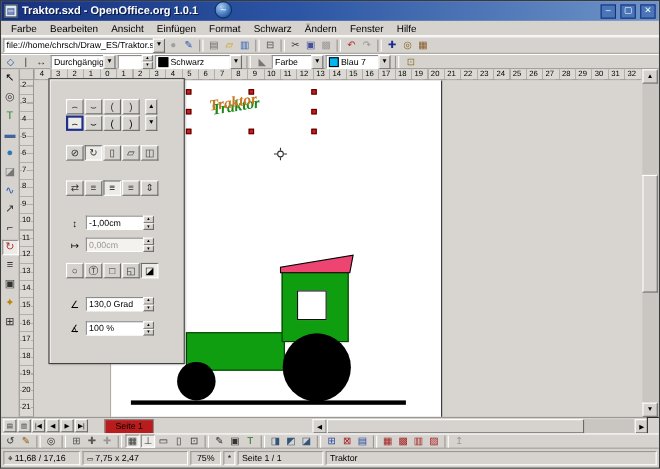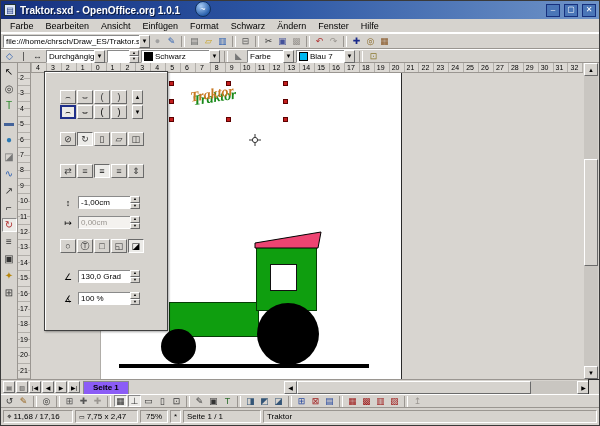--- a/index.html
+++ b/index.html
@@ -45,21 +45,21 @@
 .handle{position:absolute;width:5px;height:5px;background:#c41e1e;border:1px solid #5e0000}
 .fw-text{position:absolute;left:160px;top:8px;width:110px;height:32px;transform:rotate(-9deg)}
 .fw-text span{position:absolute;font-family:"Liberation Serif",serif;font-style:italic;font-weight:bold;font-size:14px;letter-spacing:0px;white-space:nowrap}
 
 .vscroll{position:absolute;left:583px;top:62px;width:14px;height:316px;background:#c9c6c1}
 .sbtn{position:absolute;width:14px;height:13px;background:#d6d3ce;border:1px solid;border-color:#fff #6a6a6a #6a6a6a #fff;font-size:6px;display:flex;align-items:center;justify-content:center}
 .vthumb{position:absolute;left:0;top:96px;width:14px;height:107px;background:#d6d3ce;border:1px solid;border-color:#fff #6a6a6a #6a6a6a #fff}
 
 .tabbar{position:absolute;top:378px;left:0;right:0;height:15px;background:#d6d3ce;border-top:1px solid #9a9691;display:flex;align-items:center;padding-left:2px}
 .tb-sm{width:12px;height:12px;background:#d6d3ce;border:1px solid;border-color:#fff #6a6a6a #6a6a6a #fff;font-size:6px;display:flex;align-items:center;justify-content:center;margin-right:1px;flex:0 0 auto}
-.page-tab{height:13px;background:#8b5cf6;border:1px solid #8a8a8a;border-bottom:none;padding:0 9px;font-size:8px;display:flex;align-items:center;margin-left:2px;font-weight:bold}
+.page-tab{height:13px;background:#b91c1c;border:1px solid #8a8a8a;border-bottom:none;padding:0 9px;font-size:8px;display:flex;align-items:center;margin-left:14px;font-weight:normal}
 .hscroll{position:absolute;left:283px;top:1px;width:306px;height:13px;background:#c9c6c1}
 .hthumb{position:absolute;left:13px;top:0;width:234px;height:13px;background:#d6d3ce;border:1px solid;border-color:#fff #6a6a6a #6a6a6a #fff}
 .sizegrip{position:absolute;right:0;top:378px;width:11px;height:15px;background:#d6d3ce;border-left:1px solid #2a2a2a;border-top:1px solid #2a2a2a}
 
 .optbar{position:absolute;top:393px;left:0;right:0;height:14px;background:#d6d3ce;border-top:1px solid #fff;border-bottom:1px solid #9a9691;display:flex;align-items:center;padding-left:2px;gap:1px}
 
 .statusbar{position:absolute;top:407px;left:0;right:0;height:17px;background:#d6d3ce;display:flex;align-items:center;gap:2px;padding:0 2px}
 .cell{border:1px solid;border-color:#9a9691 #fff #fff #9a9691;height:13px;font-size:8px;display:flex;align-items:center;padding:0 3px;white-space:nowrap;overflow:hidden}
 
 .fontwork{position:absolute;left:43px;top:70px;width:124px;height:260px;background:#d6d3ce;border:1px solid #404040;box-shadow:inset 1px 1px 0 #fff,1px 1px 2px rgba(0,0,0,.35);z-index:10}
@@ -434,21 +434,21 @@
       <span class="icon" style="color: rgb(160, 32, 32);">▨</span>
       <span class="sep"></span>
       <span class="icon" style="color: rgb(154, 150, 145);">↥</span>
     </div>
 
   <div class="statusbar">
     <span class="cell" style="width:70px">
       <span style="margin-right:2px">⌖</span>
       <span>11,68 / 17,16</span>
     </span>
-    <span class="cell" style="width:63px">
+    <span class="cell" style="width:96px">
       <span style="margin-right:2px;font-size:6px">▭</span>
       <span>7,75 x 2,47</span>
     </span>
     <span class="cell" style="width:28px;justify-content:center">75%</span>
     <span class="cell" style="width:11px;justify-content:center">*</span>
     <span class="cell" style="width:78px">Seite 1 / 1</span>
     <span class="cell" style="flex:1">Traktor</span>
   </div>
 
 </div>

